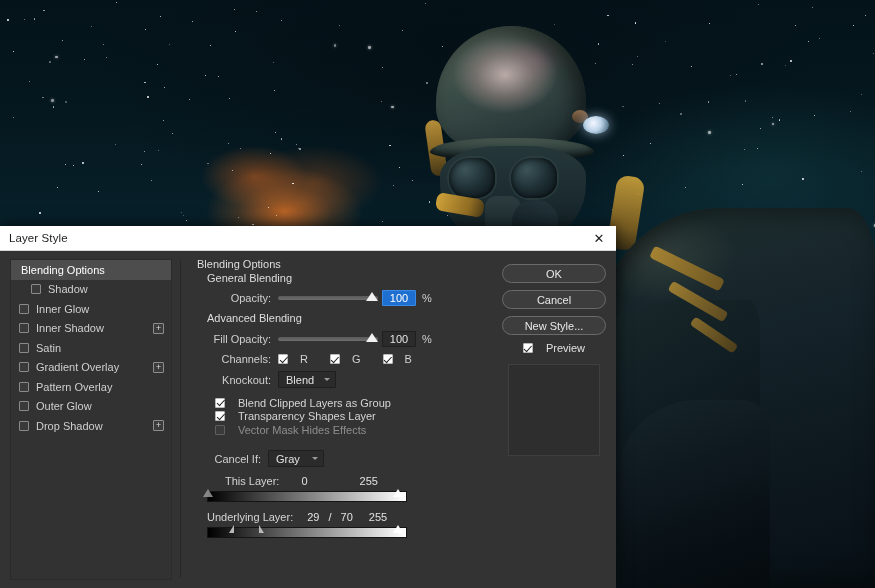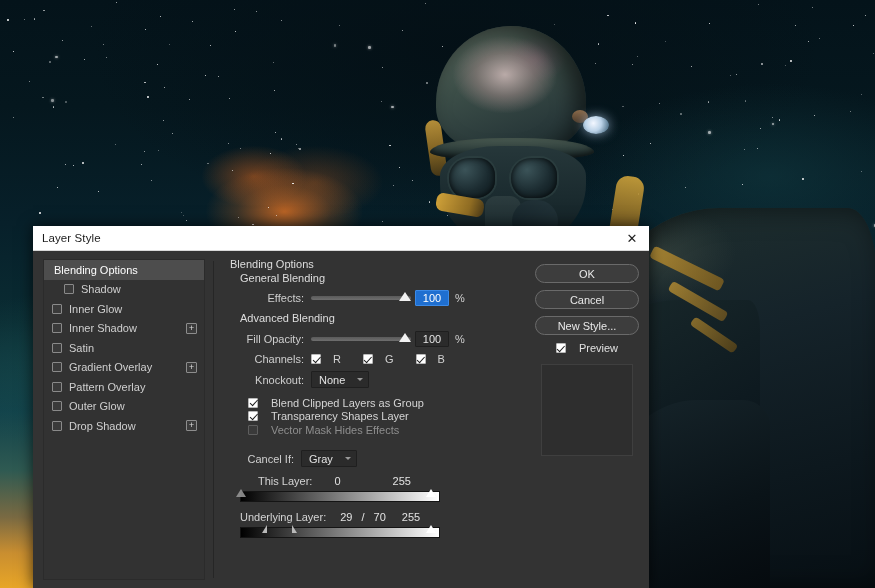--- a/index.html
+++ b/index.html
@@ -179,21 +179,20 @@
   
   .dialog {
     position: absolute;
     left: 0; top: 226px;
     width: 616px; height: 362px;
     background: #333333;
     box-shadow: 0 0 14px rgba(0,0,0,0.7);
     display: flex; flex-direction: column;
     color: #d4d4d4;
     font-size: 11px;
-    margin-left: 33px;
   }
   .titlebar {
     height: 25px;
     background: #ffffff;
     border-bottom: 1px solid #d8d8d8;
     display: flex; align-items: center;
     padding: 0 0 0 9px;
     flex: none;
   }
   .title-text {
@@ -698,21 +697,21 @@
 
       <div class="v-divider"></div>
 
       <div class="main-col">
 
         <div class="sec-title">Blending Options</div>
         <div class="sub-title">General Blending</div>
 
 
         <div class="row">
-          <div class="lbl">Effects:</div>
+          <div class="lbl">Opacity:</div>
           <div class="slider-track">
             <div class="slider-thumb" style="left:88px"></div>
           </div>
           <div class="num-field selected">100</div>
           <div class="pct">%</div>
         </div>
 
         <div class="sec2-title">Advanced Blending</div>
 
         <div class="row">
@@ -738,21 +737,21 @@
               <div class="chan">
                 <i class="cb white on"></i>
                 <span>B</span>
               </div>
             </div>
         </div>
 
         <div class="row">
           <div class="lbl">Knockout:</div>
           <div class="select w60">
-            <span>None</span>
+            <span>Blend</span>
             <i class="caret"></i>
           </div>
         </div>
 
         <div class="ck-list" id="adv-options">
             <div class="ck-row">
               <i class="cb white on"></i>
               <span>Blend Clipped Layers as Group</span>
             </div>
             <div class="ck-row">

